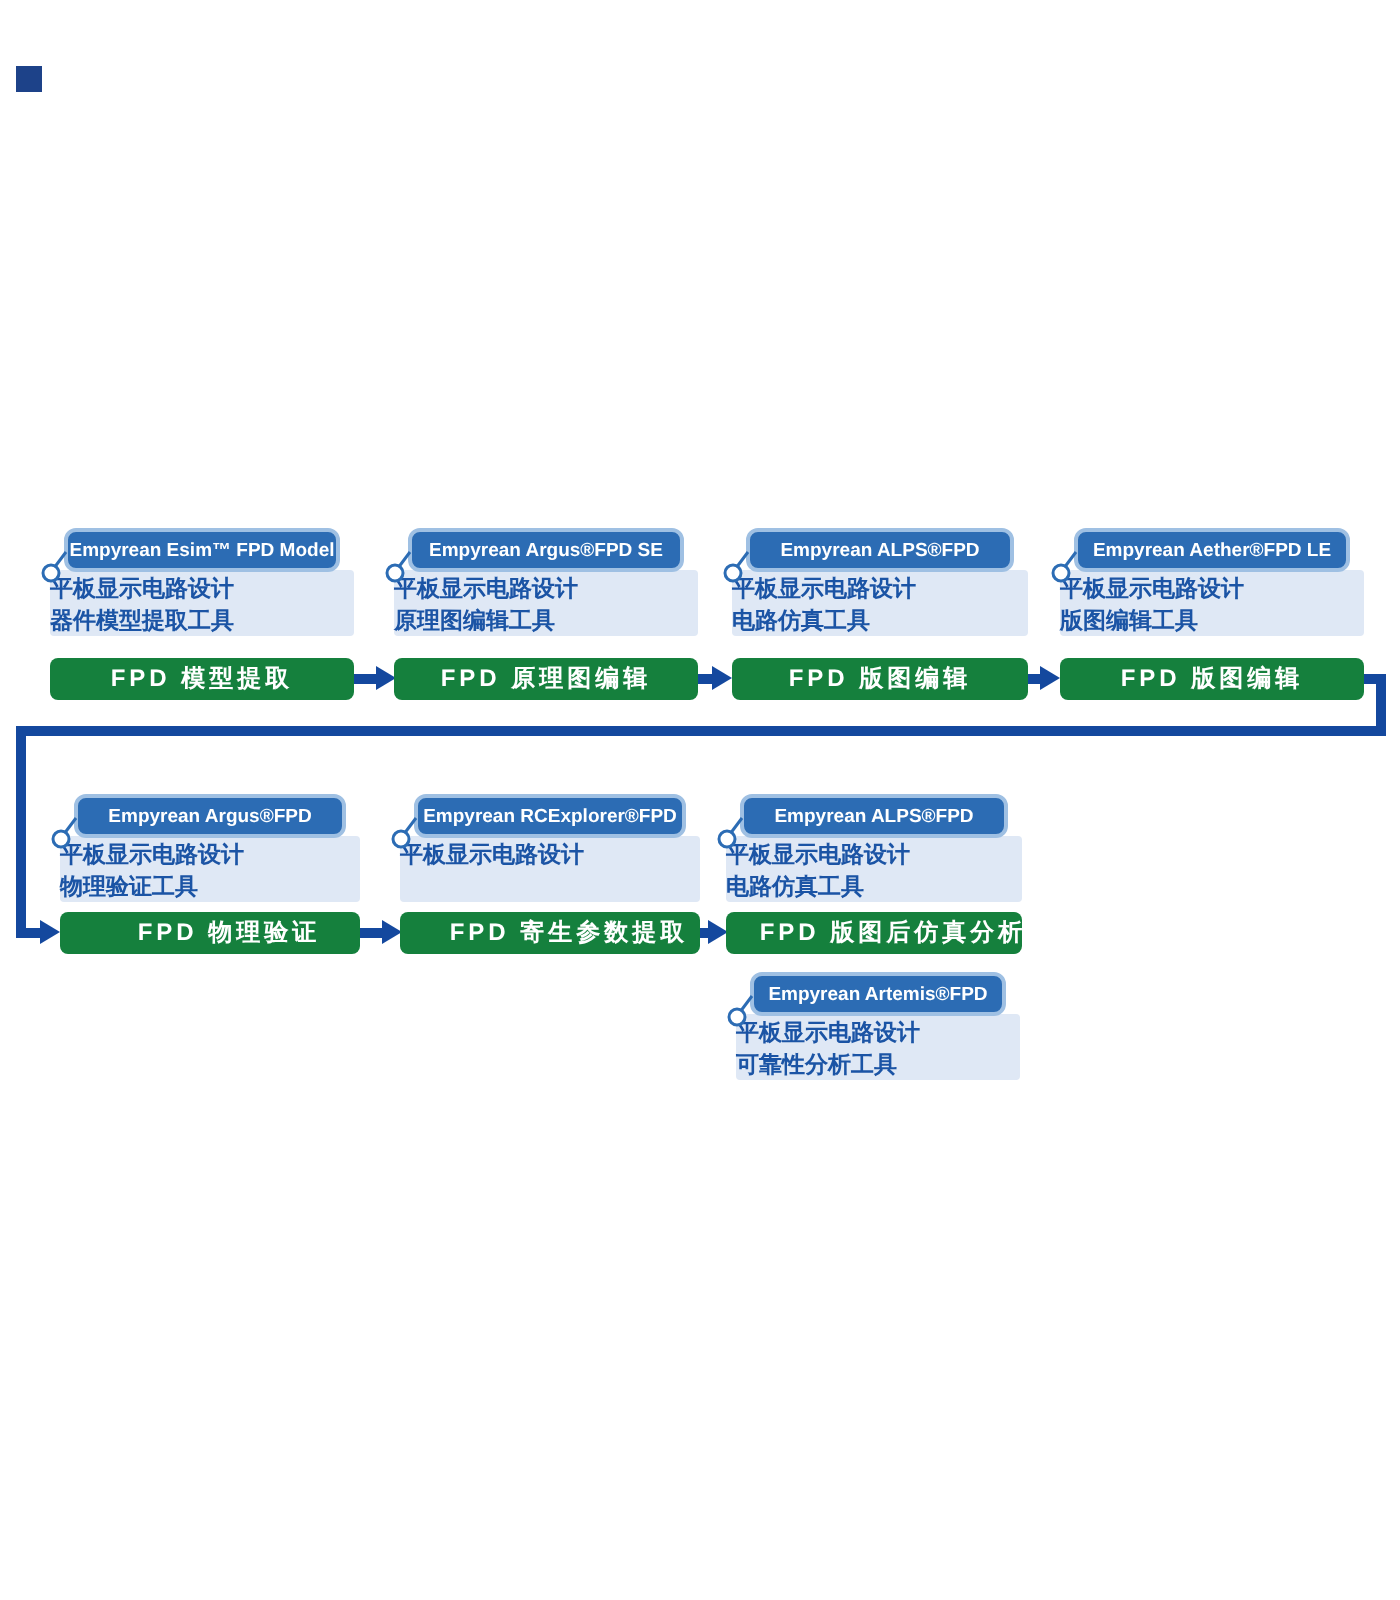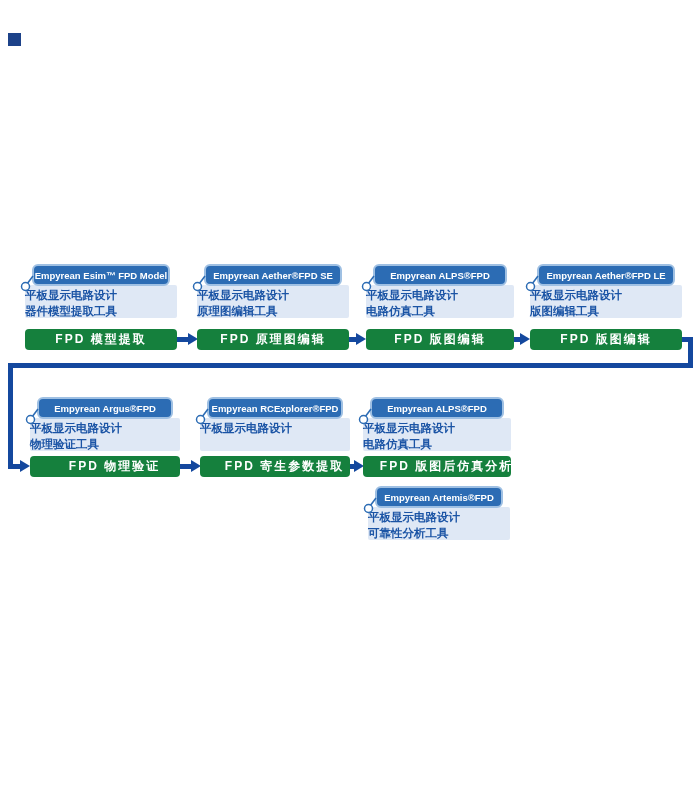--- a/index.html
+++ b/index.html
@@ -58,21 +58,21 @@
     </div>
     <svg class="pin" viewBox="0 0 20 20">
       <line x1="14" y1="3" x2="8" y2="11" stroke="#2c6cb4" stroke-width="1.5"></line>
       <circle cx="6.5" cy="13.5" r="4" fill="#ffffff" stroke="#2c6cb4" stroke-width="1.5"></circle>
     </svg>
     <div class="bar">FPD 模型提取</div>
   </div>
 
   <div class="group row1" style="left:197px;top:264px;width:152px;">
     <div class="badge">
-      <span>Empyrean Aether®FPD SE</span>
+      <span>Empyrean Argus®FPD SE</span>
     </div>
     <div class="desc">
       <div>平板显示电路设计</div>
       <div>原理图编辑工具</div>
     </div>
     <svg class="pin" viewBox="0 0 20 20">
       <line x1="14" y1="3" x2="8" y2="11" stroke="#2c6cb4" stroke-width="1.5"></line>
       <circle cx="6.5" cy="13.5" r="4" fill="#ffffff" stroke="#2c6cb4" stroke-width="1.5"></circle>
     </svg>
     <div class="bar">FPD 原理图编辑</div>

